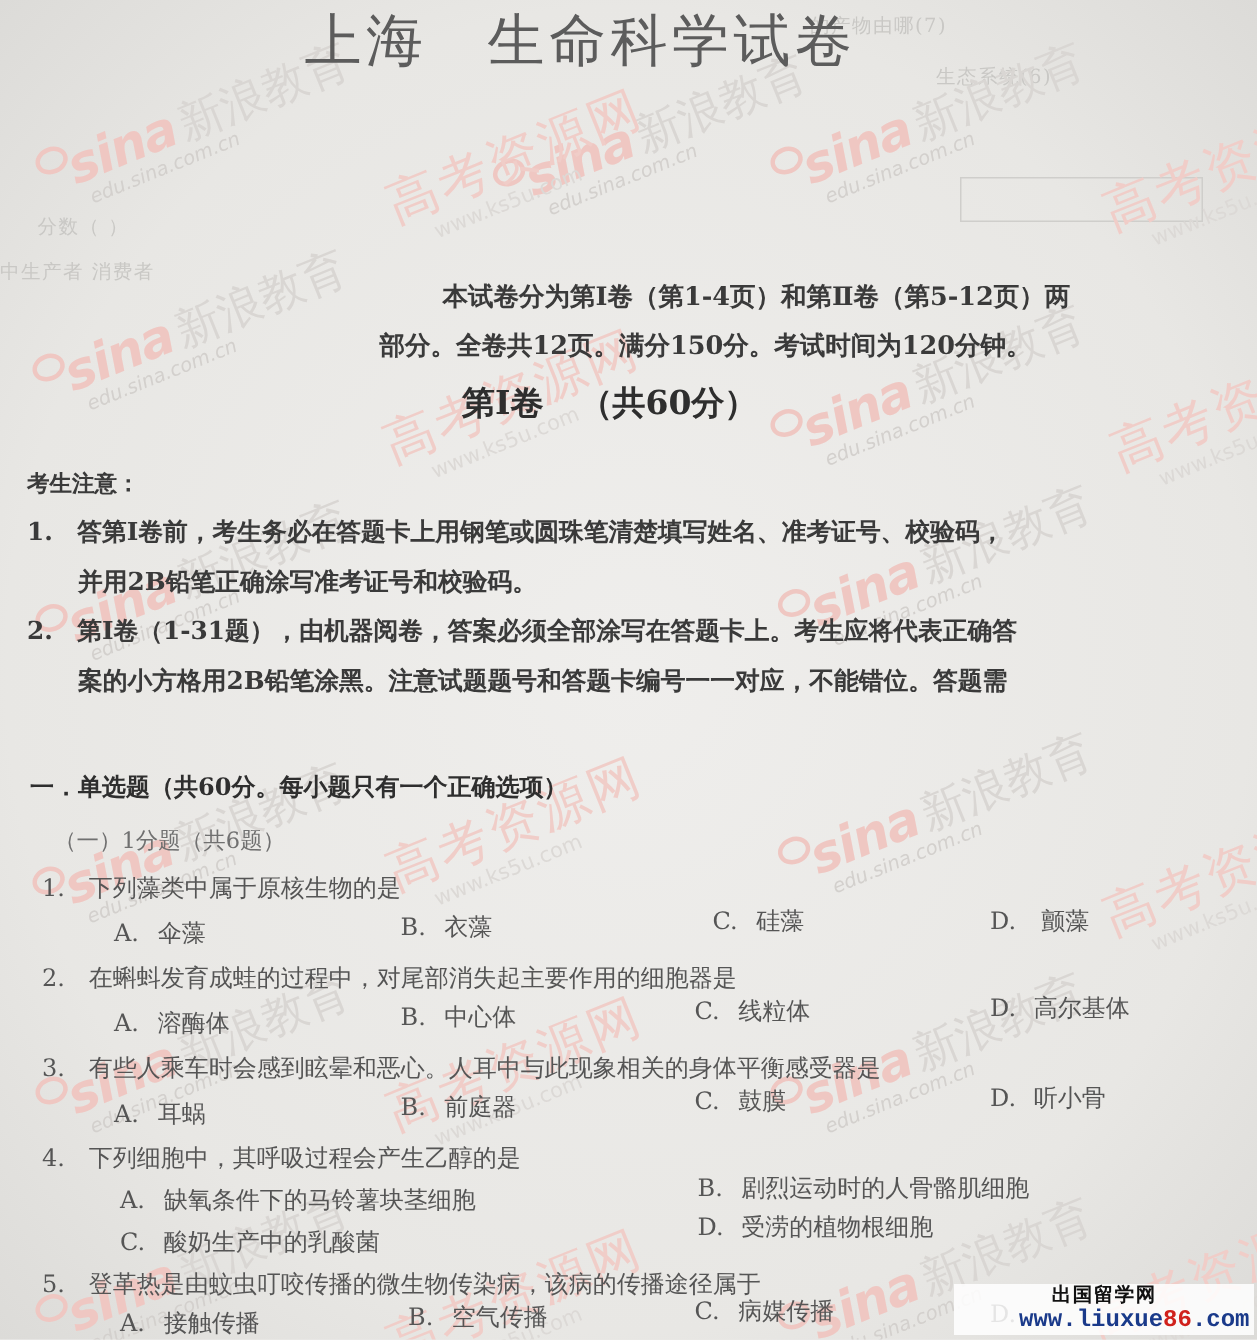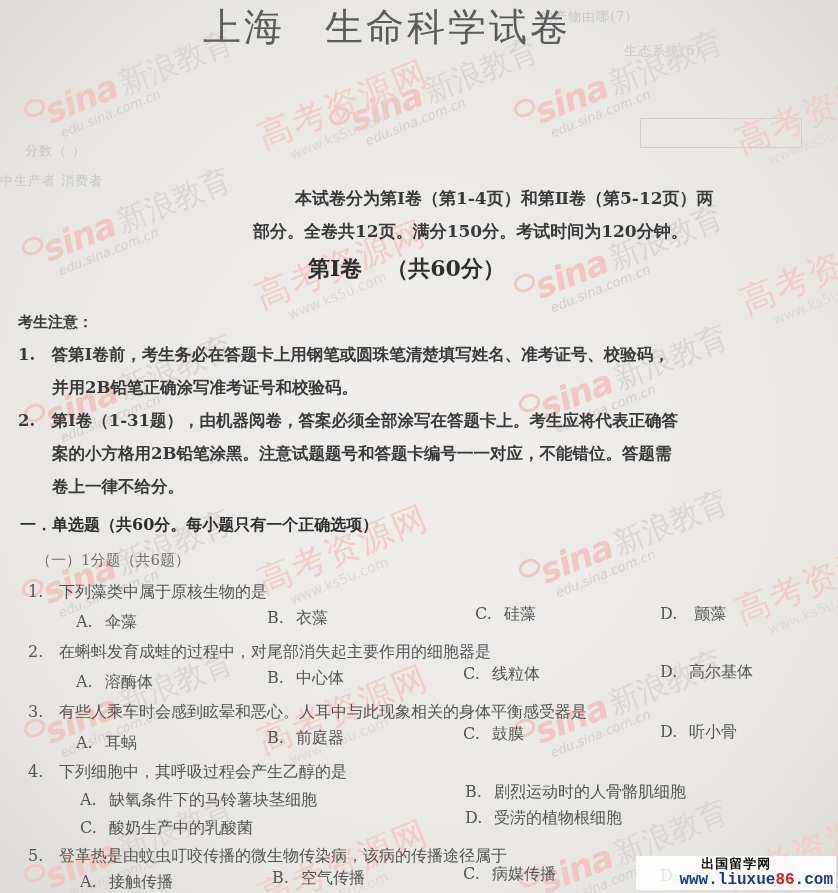--- a/index.html
+++ b/index.html
@@ -320,21 +320,20 @@
   <div class="notice-heading">考生注意：</div>
 
   <div class="notice" style="top:338px;">
     <span class="first"><span class="num">1.</span>&nbsp;&nbsp;<span>答第Ⅰ卷前，考生务必在答题卡上用钢笔或圆珠笔清楚填写姓名、准考证号、校验码，</span></span>
     <span class="cont">并用2B铅笔正确涂写准考证号和校验码。</span>
   </div>
 
   <div class="notice" style="top:404px;">
     <span class="first"><span class="num">2.</span>&nbsp;&nbsp;<span>第Ⅰ卷（1-31题），由机器阅卷，答案必须全部涂写在答题卡上。考生应将代表正确答</span></span>
     <span class="cont">案的小方格用2B铅笔涂黑。注意试题题号和答题卡编号一一对应，不能错位。答题需</span>
-    <span class="cont">卷上一律不给分。</span>
   </div>
 
   <div class="section-heading">一．单选题（共60分。每小题只有一个正确选项）</div>
   <div class="subsection">（一）1分题（共6题）</div>
 
   <div class="q" style="top:582px;">
     <span class="qn">1.</span>&nbsp;<span>下列藻类中属于原核生物的是</span>
   </div>
   <div class="opt" style="left:76px; top:612px;"><span class="ol">A.</span>&nbsp;<span>伞藻</span></div>
   <div class="opt" style="left:267px; top:608px;"><span class="ol">B.</span>&nbsp;<span>衣藻</span></div>

